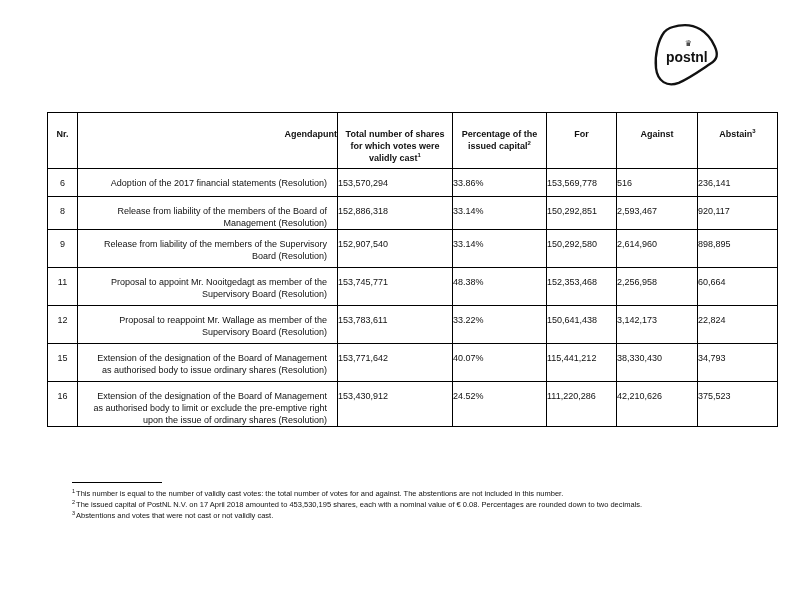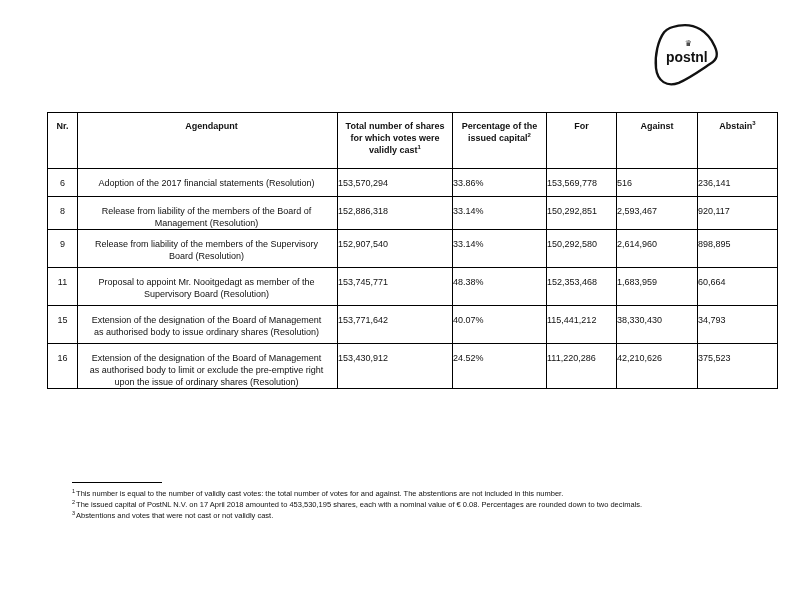--- a/index.html
+++ b/index.html
@@ -53,28 +53,28 @@
   }
   .vote-table th, .vote-table td {
     border: 1px solid #000000;
     vertical-align: top;
     line-height: 12px;
   }
   .vote-table thead tr { height: 56px; }
   .vote-table th {
     font-weight: bold;
     font-size: 9px;
-    padding-top: 7px;
+    padding-top: 15px;
   }
   th.col-nr { text-align: center; }
-  th.col-agenda { text-align: center; padding-left: 8px; }
+  th.col-agenda { text-align: right; padding-left: 8px; }
   th.col-num { text-align: center; padding-left: 4px; padding-right: 4px; }
   .vote-table td { padding-top: 8px; }
   td.cell-nr { text-align: center; }
-  td.cell-agenda { text-align: center; padding-left: 8px; padding-right: 10px; }
+  td.cell-agenda { text-align: right; padding-left: 8px; padding-right: 10px; }
   td.cell-num { text-align: left; padding-right: 8px; }
   .vote-table tbody tr:nth-child(1) { height: 28px; }
   .vote-table tbody tr:nth-child(2) { height: 28px; }
   .vote-table tbody tr:nth-child(n+3) { height: 38px; }
   .vote-table tbody tr:nth-child(8) { height: 48px; }
   sup { font-size: 6px; line-height: 0; }
 
   
   .footnotes {
     position: absolute;
@@ -158,24 +158,33 @@
       <td class="cell-num">2,614,960</td>
       <td class="cell-num">898,895</td>
     </tr>
 
     <tr>
       <td class="cell-nr">11</td>
       <td class="cell-agenda">Proposal to appoint Mr. Nooitgedagt as member of the Supervisory Board (Resolution)</td>
       <td class="cell-num">153,745,771</td>
       <td class="cell-num">48.38%</td>
       <td class="cell-num">152,353,468</td>
-      <td class="cell-num">1,683,959</td>
+      <td class="cell-num">2,256,958</td>
       <td class="cell-num">60,664</td>
     </tr>
 
+    <tr>
+      <td class="cell-nr">12</td>
+      <td class="cell-agenda">Proposal to reappoint Mr. Wallage as member of the Supervisory Board (Resolution)</td>
+      <td class="cell-num">153,783,611</td>
+      <td class="cell-num">33.22%</td>
+      <td class="cell-num">150,641,438</td>
+      <td class="cell-num">3,142,173</td>
+      <td class="cell-num">22,824</td>
+    </tr>
 
     <tr>
       <td class="cell-nr">15</td>
       <td class="cell-agenda">Extension of the designation of the Board of Management as authorised body to issue ordinary shares (Resolution)</td>
       <td class="cell-num">153,771,642</td>
       <td class="cell-num">40.07%</td>
       <td class="cell-num">115,441,212</td>
       <td class="cell-num">38,330,430</td>
       <td class="cell-num">34,793</td>
     </tr>

